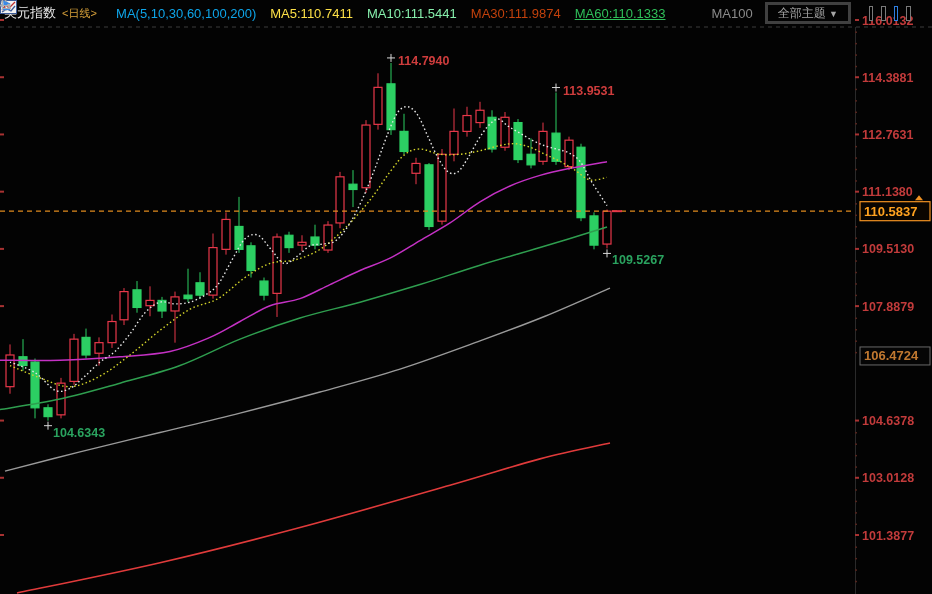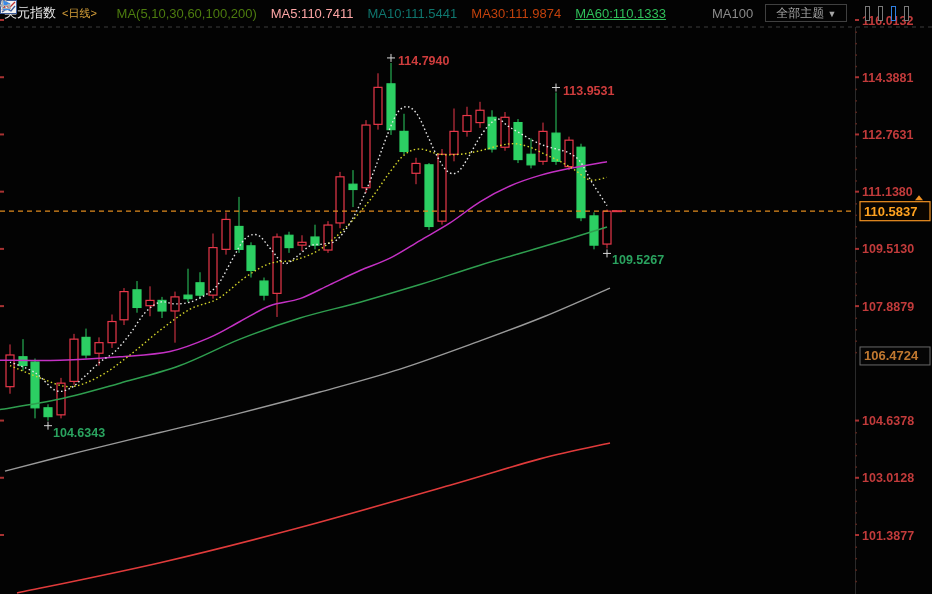--- a/index.html
+++ b/index.html
@@ -4,24 +4,24 @@
 <style>
   html,body{margin:0;padding:0;background:#000;width:932px;height:594px;overflow:hidden;
     font-family:"Liberation Sans", sans-serif;}
   #stage{position:relative;width:932px;height:594px;background:#030303;}
   
   #hdr{position:absolute;left:0;top:0;width:932px;height:26px;display:flex;align-items:center;
        gap:6px;padding-left:4px;box-sizing:border-box;z-index:5;background:transparent;white-space:nowrap;}
   .t-title{color:#e8e8e8;font-size:13px;}
   .t-period{font-size:11px;}
   .chart-ico{width:17px;height:14px;display:inline-block;margin:0 2px;}
-  .ma-label{color:#4d7c0f;font-size:13px;text-align:center;}
+  .ma-label{color:#0ea5e9;font-size:13px;text-align:center;}
   .ma-val{font-size:13px;margin-left:8px;}
   #spacer{flex:1;}
-  #theme-dd{border:1px solid #404040;color:#a6a6a6;font-size:12px;height:16px;line-height:16px;
+  #theme-dd{border:3px solid #404040;color:#a6a6a6;font-size:12px;height:16px;line-height:16px;
     padding:0 10px;margin-right:12px;cursor:pointer;}
   .tb-btn{width:15px;height:15px;border:1px solid #7a7a7a;display:flex;align-items:center;
     justify-content:center;margin-right:2px;cursor:pointer;box-sizing:border-box;background:#000;}
   .tb-btn.active{border-color:#2f7fe0;}
   #hdr-pad{width:70px;}
   svg{position:absolute;left:0;top:0;}
   text{font-family:"Liberation Sans", sans-serif;}
 </style>
 </head>
 <body>
@@ -220,22 +220,22 @@
     <span class="t-title">美元指数</span>
     <span class="t-period" id="period" style="color: rgb(216, 161, 58);">&lt;日线&gt;</span>
     <span class="chart-ico">
       <svg width="17" height="14" viewBox="0 0 17 14">
         <rect x="0.5" y="0.5" width="16" height="13" fill="#f2f2f2" stroke="#3c5a96"></rect>
         <polyline points="2,10 6,5 9,8 15,2" fill="none" stroke="#c03030" stroke-width="1.3"></polyline>
         <polyline points="2,12 7,9 11,11 15,6" fill="none" stroke="#3c5a96" stroke-width="1.3"></polyline>
       </svg>
     </span>
     <span class="ma-label">MA(5,10,30,60,100,200)</span>
-    <span class="ma-val" style="color: #fca5a5; text-align: right;">MA5:110.7411</span>
-    <span class="ma-val" style="color: #0f766e;">MA10:111.5441</span>
+    <span class="ma-val" style="color: #fde047; text-align: right;">MA5:110.7411</span>
+    <span class="ma-val" style="color: #86efac;">MA10:111.5441</span>
     <span class="ma-val" style="color: #c2410c;">MA30:111.9874</span>
     <span class="ma-val" style="color: rgb(47, 191, 90); text-decoration: underline;">MA60:110.1333</span>
     <span class="ma-val" style="color: rgb(138, 138, 138); margin-left: 40px;">MA100</span>
     <span id="spacer"></span>
     <span id="theme-dd">
       <span>全部主题</span>
       <span style="font-size:9px;">▼</span>
     </span>
     <span class="tb-btn">
       <svg width="11" height="11" viewBox="0 0 11 11">

